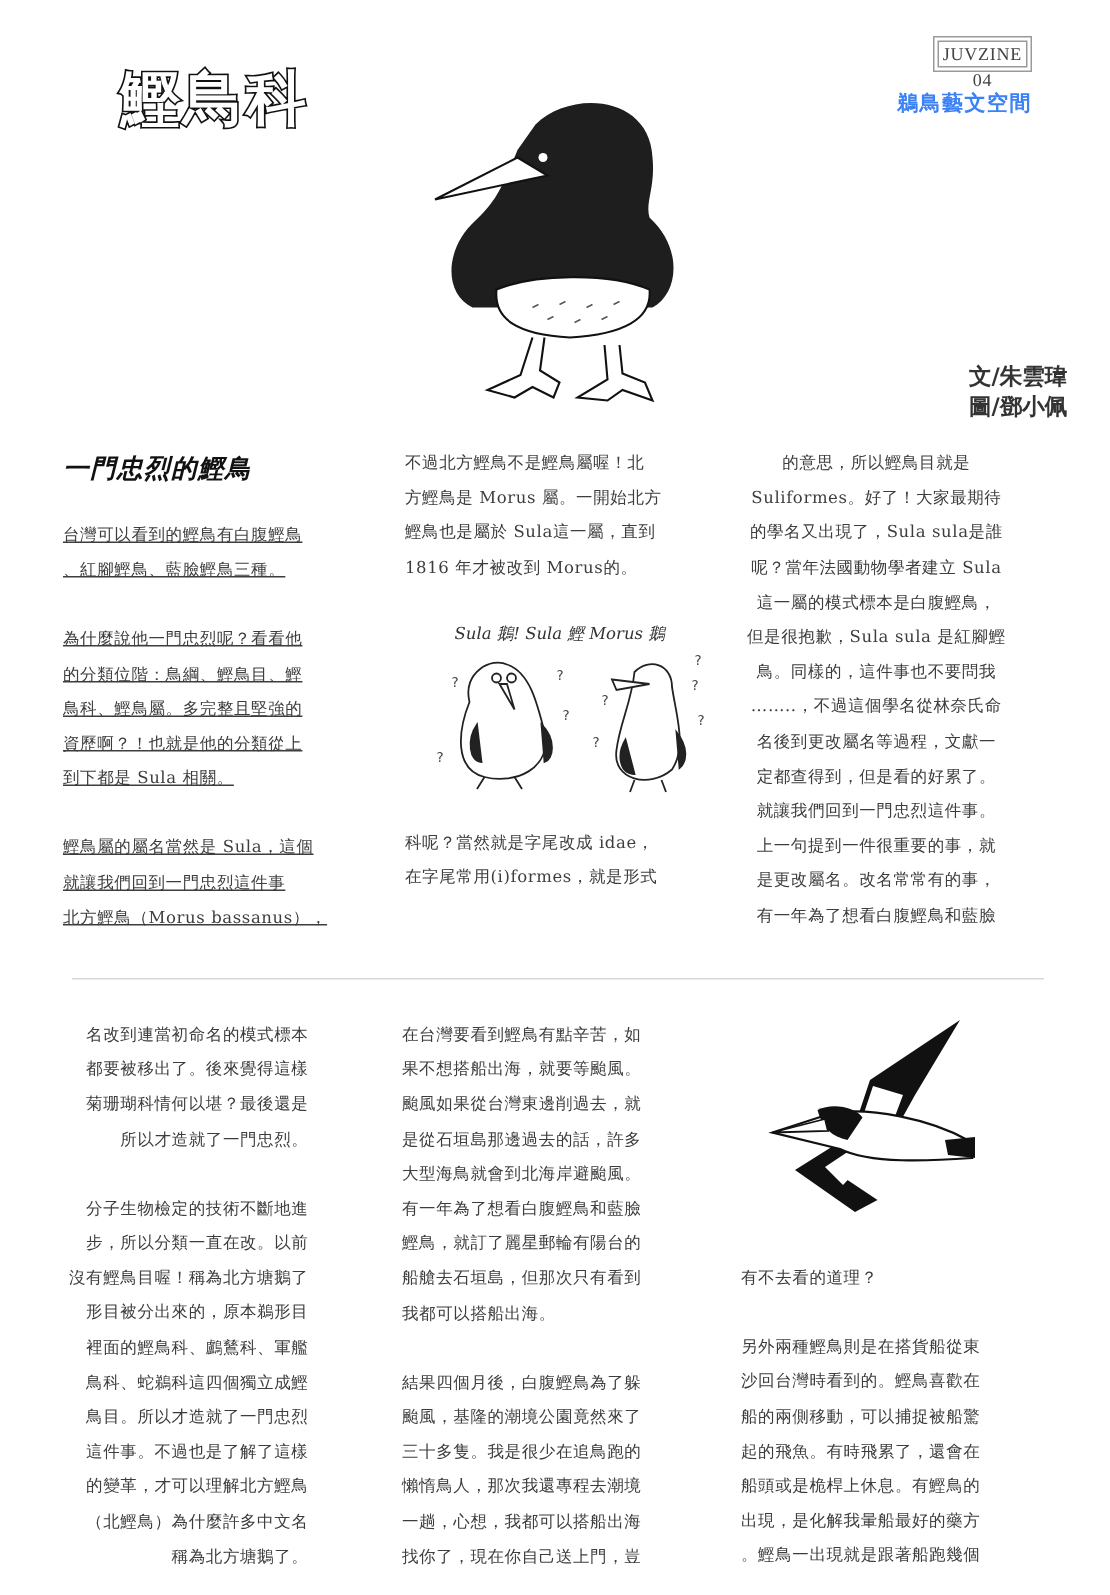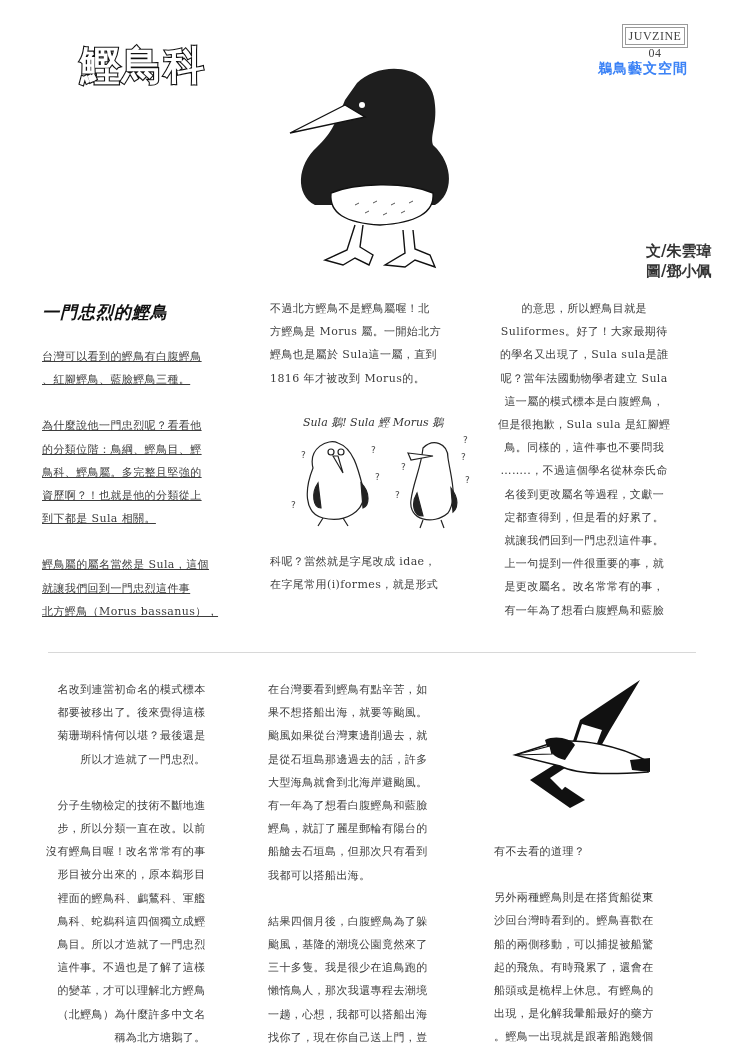--- a/index.html
+++ b/index.html
@@ -137,21 +137,21 @@
 <div class="divider"></div>
 
 <div class="col" style="left:46px; top:678px;text-align:right;">
   <p>名改到連當初命名的模式標本</p>
   <p>都要被移出了。後來覺得這樣</p>
   <p>菊珊瑚科情何以堪？最後還是</p>
   <p>所以才造就了一門忠烈。</p>
   <div class="gap"></div>
   <p>分子生物檢定的技術不斷地進</p>
   <p>步，所以分類一直在改。以前</p>
-  <p>沒有鰹鳥目喔！改名常常有的事</p>
+  <p>沒有鰹鳥目喔！稱為北方塘鵝了</p>
   <p>形目被分出來的，原本鵜形目</p>
   <p>裡面的鰹鳥科、鸕鶿科、軍艦</p>
   <p>鳥科、蛇鵜科這四個獨立成鰹</p>
   <p>鳥目。所以才造就了一門忠烈</p>
   <p>這件事。不過也是了解了這樣</p>
   <p>的變革，才可以理解北方鰹鳥</p>
   <p>（北鰹鳥）為什麼許多中文名</p>
   <p>稱為北方塘鵝了。</p>
 </div>
 

